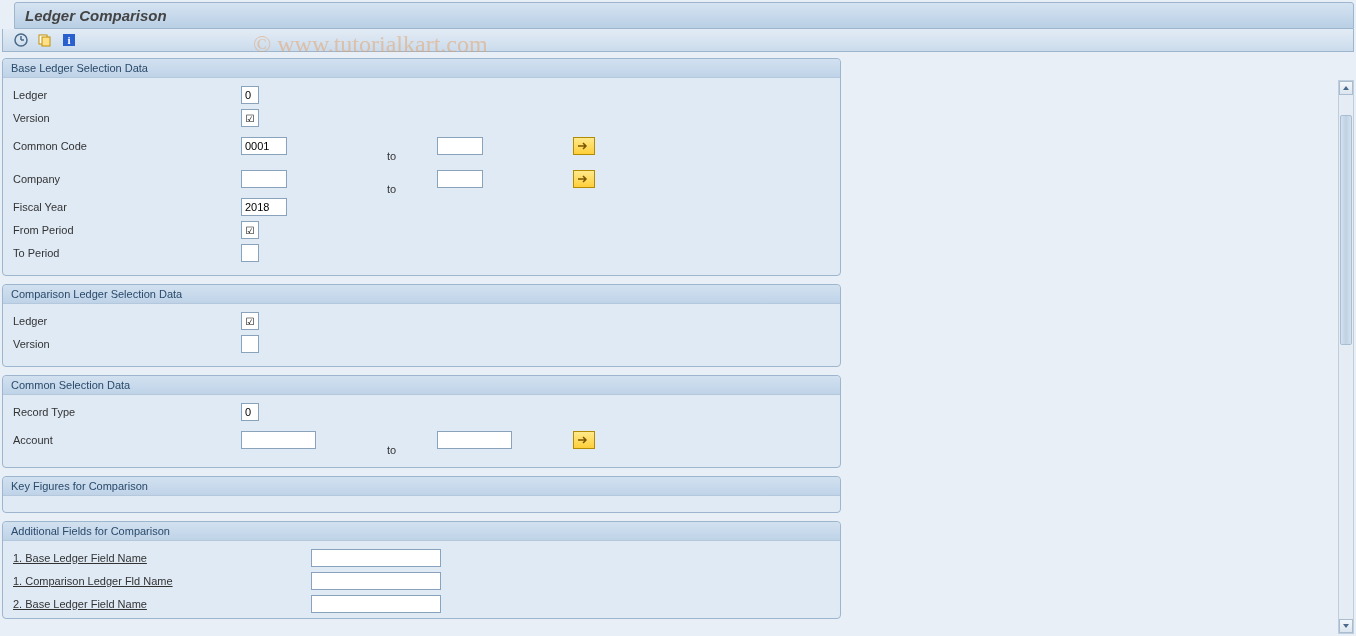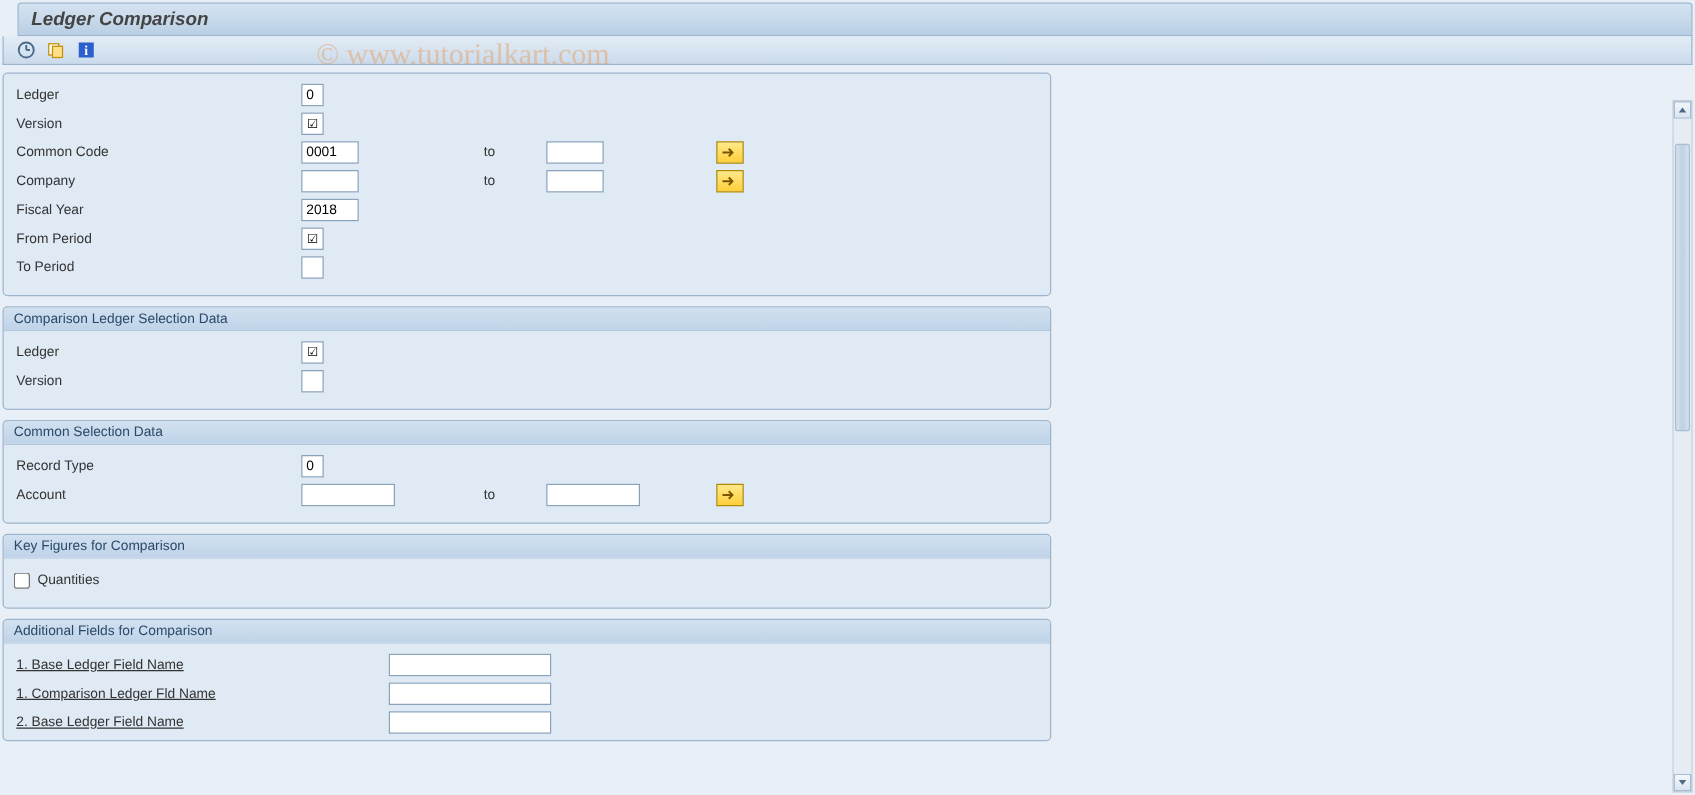--- a/index.html
+++ b/index.html
@@ -94,20 +94,21 @@
     .inp-xs { width: 18px; }
     .inp-sm { width: 46px; }
     .inp-to { width: 46px; }
     .inp-acc { width: 75px; }
     .inp-lg { width: 130px; }
     .to-lbl {
       width: 50px;
       text-align: left;
       margin-left: 100px;
       margin-right: 0;
+      margin-top: 20px;
     }
     .multi-btn {
       background: linear-gradient(to bottom,#ffe98a,#ffcf3a);
       border: 1px solid #b38b00;
       width: 22px;
       height: 18px;
       display: flex;
       align-items: center;
       justify-content: center;
       margin-left: 90px;
@@ -171,20 +172,21 @@
       <text x="8" y="12" text-anchor="middle" fill="#fff" font-size="11" font-weight="bold" font-family="serif">i</text>
     </svg>
   </span>
   <span class="watermark">© www.tutorialkart.com</span>
 </div>
 
 <div class="main-area">
   <div class="content">
 
     <div class="group">
+      <div class="group-header">Base Ledger Selection Data</div>
       <div class="group-body">
         <div class="row">
           <div class="label">Ledger</div>
           <input type="text" class="inp-xs" value="0" style="">
         </div>
         <div class="row">
           <div class="label">Version</div>
           <div class="inp-wrap">
             <input type="text" class="inp-xs" value="☑" style="text-align: center; font-size: 10px;">
           </div>
@@ -257,24 +259,20 @@
                 <path d="M1 5 L9 5 M6 2 L9 5 L6 8" stroke="#7a5500" stroke-width="1.5" fill="none"></path>
               </svg>
           </div>
         </div>
       </div>
     </div>
 
     <div class="group">
       <div class="group-header">Key Figures for Comparison</div>
       <div class="group-body">
-        <div class="row chk-wrap">
-          <input type="checkbox" style="">
-          <span>Quantities</span>
-        </div>
       </div>
     </div>
 
     <div class="group" style="margin-bottom:0;">
       <div class="group-header">Additional Fields for Comparison</div>
       <div class="group-body" style="padding-bottom:2px;">
         <div class="row">
           <div class="label-140">1. Base Ledger Field Name</div>
           <input type="text" class="inp-lg" value="" style="">
         </div>

